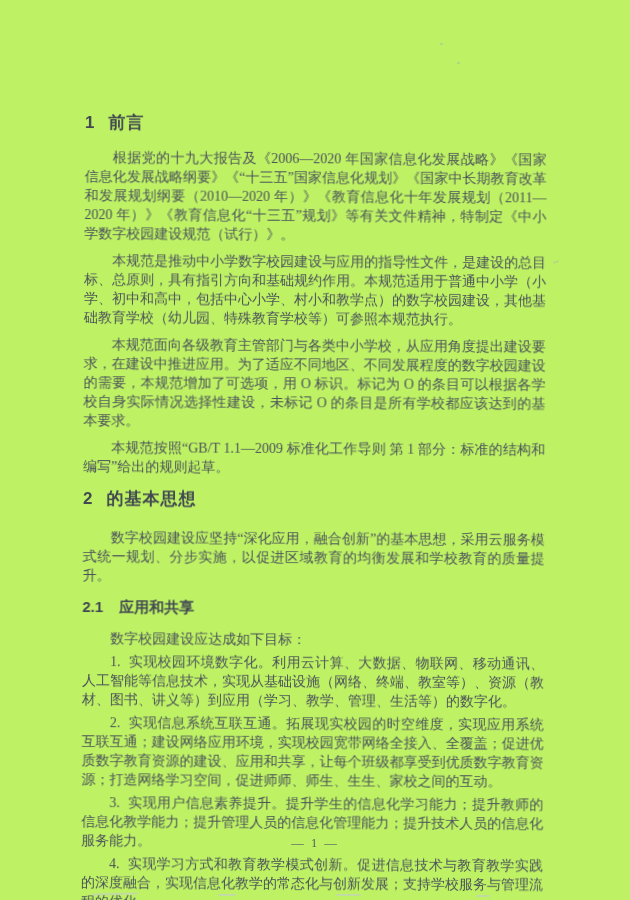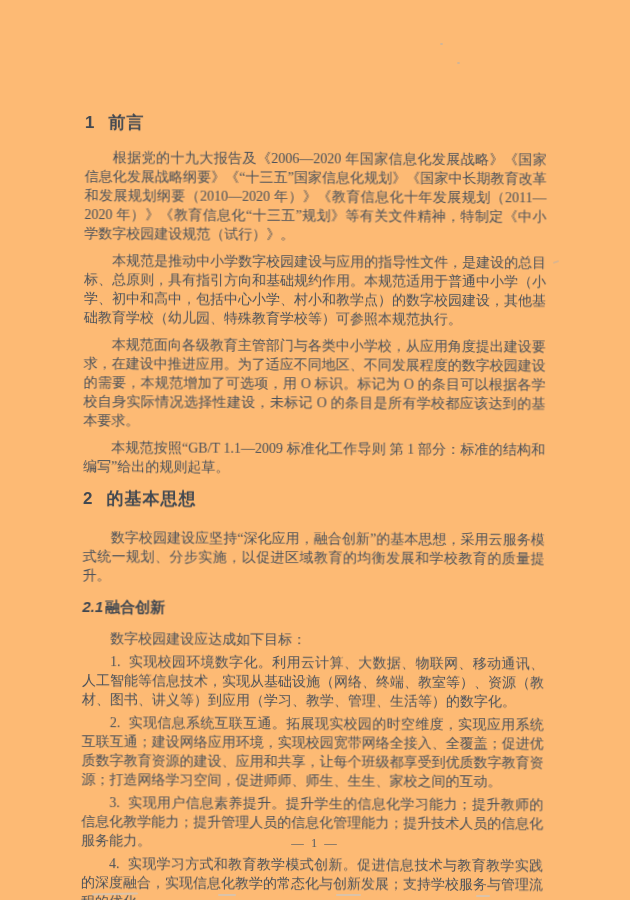--- a/index.html
+++ b/index.html
@@ -4,21 +4,21 @@
 <style>
   html, body {
     margin: 0;
     padding: 0;
     background: #ffffff;
   }
   .page {
     position: relative;
     width: 630px;
     height: 900px;
-    background: #fdba74;
+    background: #bef264;
     overflow: hidden;
     font-family: "Liberation Serif", serif;
   }
   .content {
     position: absolute;
     left: 85px;
     top: 112px;
     width: 462px;
     color: #4a515a;
     font-size: 14px;
@@ -42,21 +42,21 @@
   .h-section.h2 { margin-top: 12px; margin-bottom: 18px; }
   .h-sub {
     font-family: "Liberation Sans", sans-serif;
     font-size: 15px;
     line-height: 20px;
     font-weight: 600;
     color: #414851;
     text-align: left;
     margin: 12px 0 12px 0;
   }
-  .h-sub .sec-num { margin-right: 2px; font-style: italic; }
+  .h-sub .sec-num { margin-right: 16px; }
   p.body-par {
     margin: 0 0 8px 0;
     text-indent: 2em;
   }
   p.lead-par {
     margin: 0 0 4px 0;
     text-indent: 2em;
   }
   p.list-par {
     margin: 0 0 4px 0;
@@ -113,21 +113,21 @@
     <p class="body-par">本规范面向各级教育主管部门与各类中小学校，从应用角度提出建设要求，在建设中推进应用。为了适应不同地区、不同发展程度的数字校园建设的需要，本规范增加了可选项，用 O 标识。标记为 O 的条目可以根据各学校自身实际情况选择性建设，未标记 O 的条目是所有学校都应该达到的基本要求。</p>
     <p class="body-par last-par">本规范按照“GB/T 1.1—2009 标准化工作导则 第 1 部分：标准的结构和编写”给出的规则起草。</p>
 
     <div class="h-section h2">
       <span class="sec-num">2</span><span>的基本思想</span>
     </div>
 
     <p class="body-par last-par">数字校园建设应坚持“深化应用，融合创新”的基本思想，采用云服务模式统一规划、分步实施，以促进区域教育的均衡发展和学校教育的质量提升。</p>
 
     <div class="h-sub">
-      <span class="sec-num">2.1</span><span>融合创新</span>
+      <span class="sec-num">2.1</span><span>应用和共享</span>
     </div>
 
     <p class="lead-par">数字校园建设应达成如下目标：</p>
 
     <p class="list-par"><span class="list-num">1.</span><span>实现校园环境数字化。利用云计算、大数据、物联网、移动通讯、人工智能等信息技术，实现从基础设施（网络、终端、教室等）、资源（教材、图书、讲义等）到应用（学习、教学、管理、生活等）的数字化。</span></p>
 
     <p class="list-par"><span class="list-num">2.</span><span>实现信息系统互联互通。拓展现实校园的时空维度，实现应用系统互联互通；建设网络应用环境，实现校园宽带网络全接入、全覆盖；促进优质数字教育资源的建设、应用和共享，让每个班级都享受到优质数字教育资源；打造网络学习空间，促进师师、师生、生生、家校之间的互动。</span></p>
 
     <p class="list-par"><span class="list-num">3.</span><span>实现用户信息素养提升。提升学生的信息化学习能力；提升教师的信息化教学能力；提升管理人员的信息化管理能力；提升技术人员的信息化服务能力。</span></p>
 

